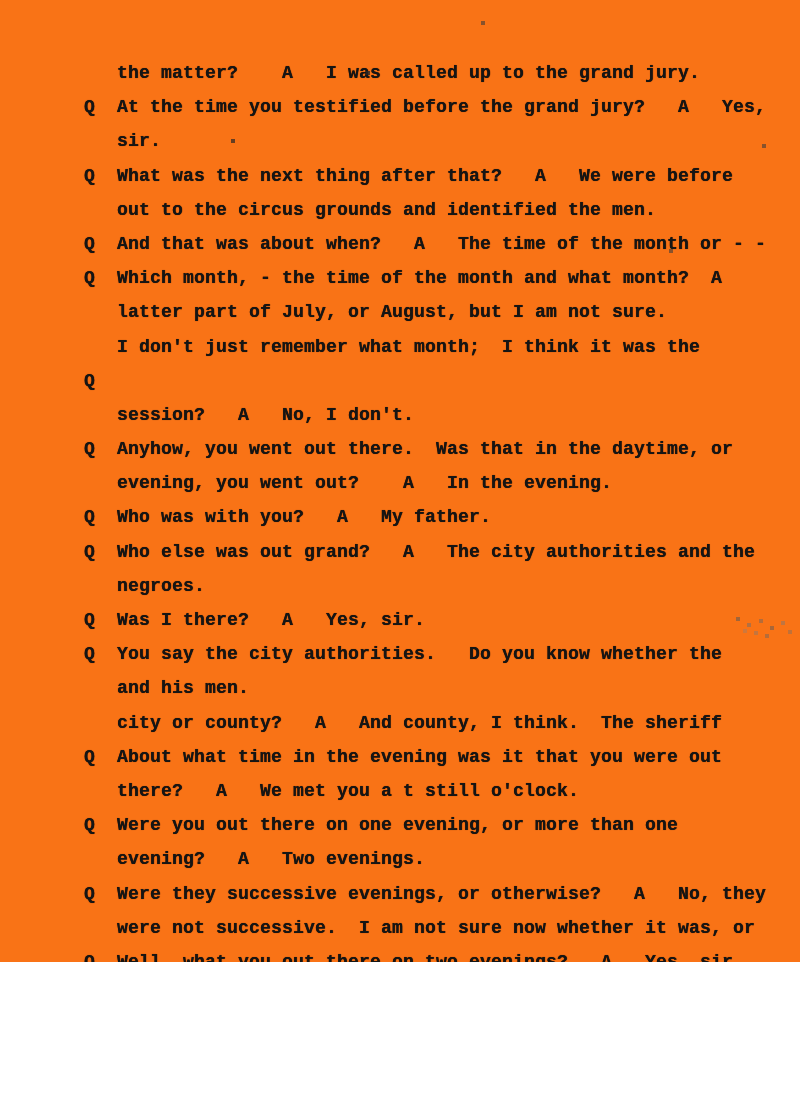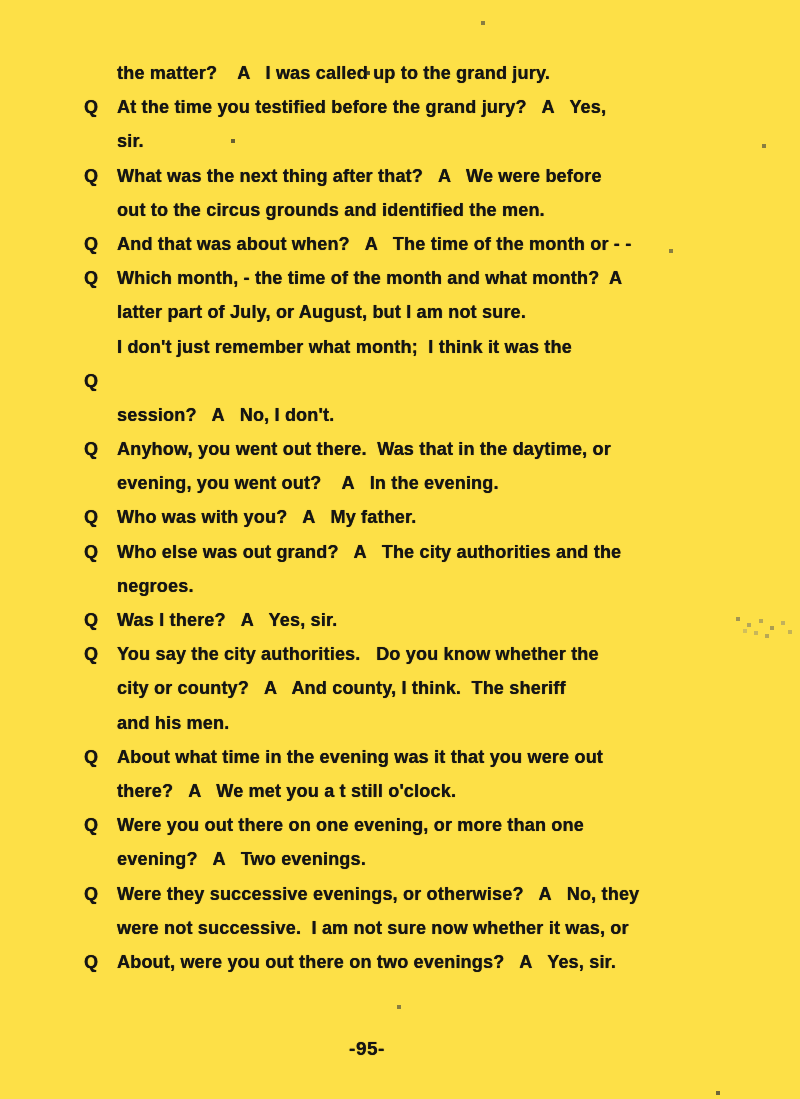--- a/index.html
+++ b/index.html
@@ -3,24 +3,24 @@
 <meta charset="utf-8">
 <style>
   html, body {
     margin: 0;
     padding: 0;
     background: #ffffff;
   }
   .page {
     position: relative;
     width: 800px;
-    height: 1099px;
-    background: #fde047;
+    height: 962px;
+    background: #f97316;
     overflow: hidden;
-    font-family: Liberation Sans, sans-serif;
+    font-family: Liberation Mono, monospace;
     font-weight: 700;
     color: #151515;
   }
   .lines {
     position: absolute;
     top: 56px;
     left: 84px;
   }
   .row {
     display: flex;
@@ -95,26 +95,26 @@
       <div class="row"><span class="q-cell"></span><span class="t-cell">I don't just remember what month;  I think it was the</span></div>
       <div class="row"><span class="q-cell">Q</span></div>
       <div class="row"><span class="q-cell"></span><span class="t-cell">session?   A   No, I don't.</span></div>
       <div class="row"><span class="q-cell">Q</span><span class="t-cell">Anyhow, you went out there.  Was that in the daytime, or</span></div>
       <div class="row"><span class="q-cell"></span><span class="t-cell">evening, you went out?    A   In the evening.</span></div>
       <div class="row"><span class="q-cell">Q</span><span class="t-cell">Who was with you?   A   My father.</span></div>
       <div class="row"><span class="q-cell">Q</span><span class="t-cell">Who else was out grand?   A   The city authorities and the</span></div>
       <div class="row"><span class="q-cell"></span><span class="t-cell">negroes.</span></div>
       <div class="row"><span class="q-cell">Q</span><span class="t-cell">Was I there?   A   Yes, sir.</span></div>
       <div class="row"><span class="q-cell">Q</span><span class="t-cell">You say the city authorities.   Do you know whether the</span></div>
+      <div class="row"><span class="q-cell"></span><span class="t-cell">and his men.</span></div>
       <div class="row"><span class="q-cell"></span><span class="t-cell">city or county?   A   And county, I think.  The sheriff</span></div>
-      <div class="row"><span class="q-cell"></span><span class="t-cell">and his men.</span></div>
       <div class="row"><span class="q-cell">Q</span><span class="t-cell">About what time in the evening was it that you were out</span></div>
       <div class="row"><span class="q-cell"></span><span class="t-cell">there?   A   We met you a t still o'clock.</span></div>
       <div class="row"><span class="q-cell">Q</span><span class="t-cell">Were you out there on one evening, or more than one</span></div>
       <div class="row"><span class="q-cell"></span><span class="t-cell">evening?   A   Two evenings.</span></div>
       <div class="row"><span class="q-cell">Q</span><span class="t-cell">Were they successive evenings, or otherwise?   A   No, they</span></div>
       <div class="row"><span class="q-cell"></span><span class="t-cell">were not successive.  I am not sure now whether it was, or</span></div>
-      <div class="row"><span class="q-cell">Q</span><span class="t-cell">About, were you out there on two evenings?   A   Yes, sir.</span></div>
+      <div class="row"><span class="q-cell">Q</span><span class="t-cell">Well, what you out there on two evenings?   A   Yes, sir.</span></div>
     </div>
   <div class="page-number">-95-</div>
   <div class="noise noise-cluster"></div>
   <div class="noise noise-dots"></div>
 </div>
 
 </body></html>

